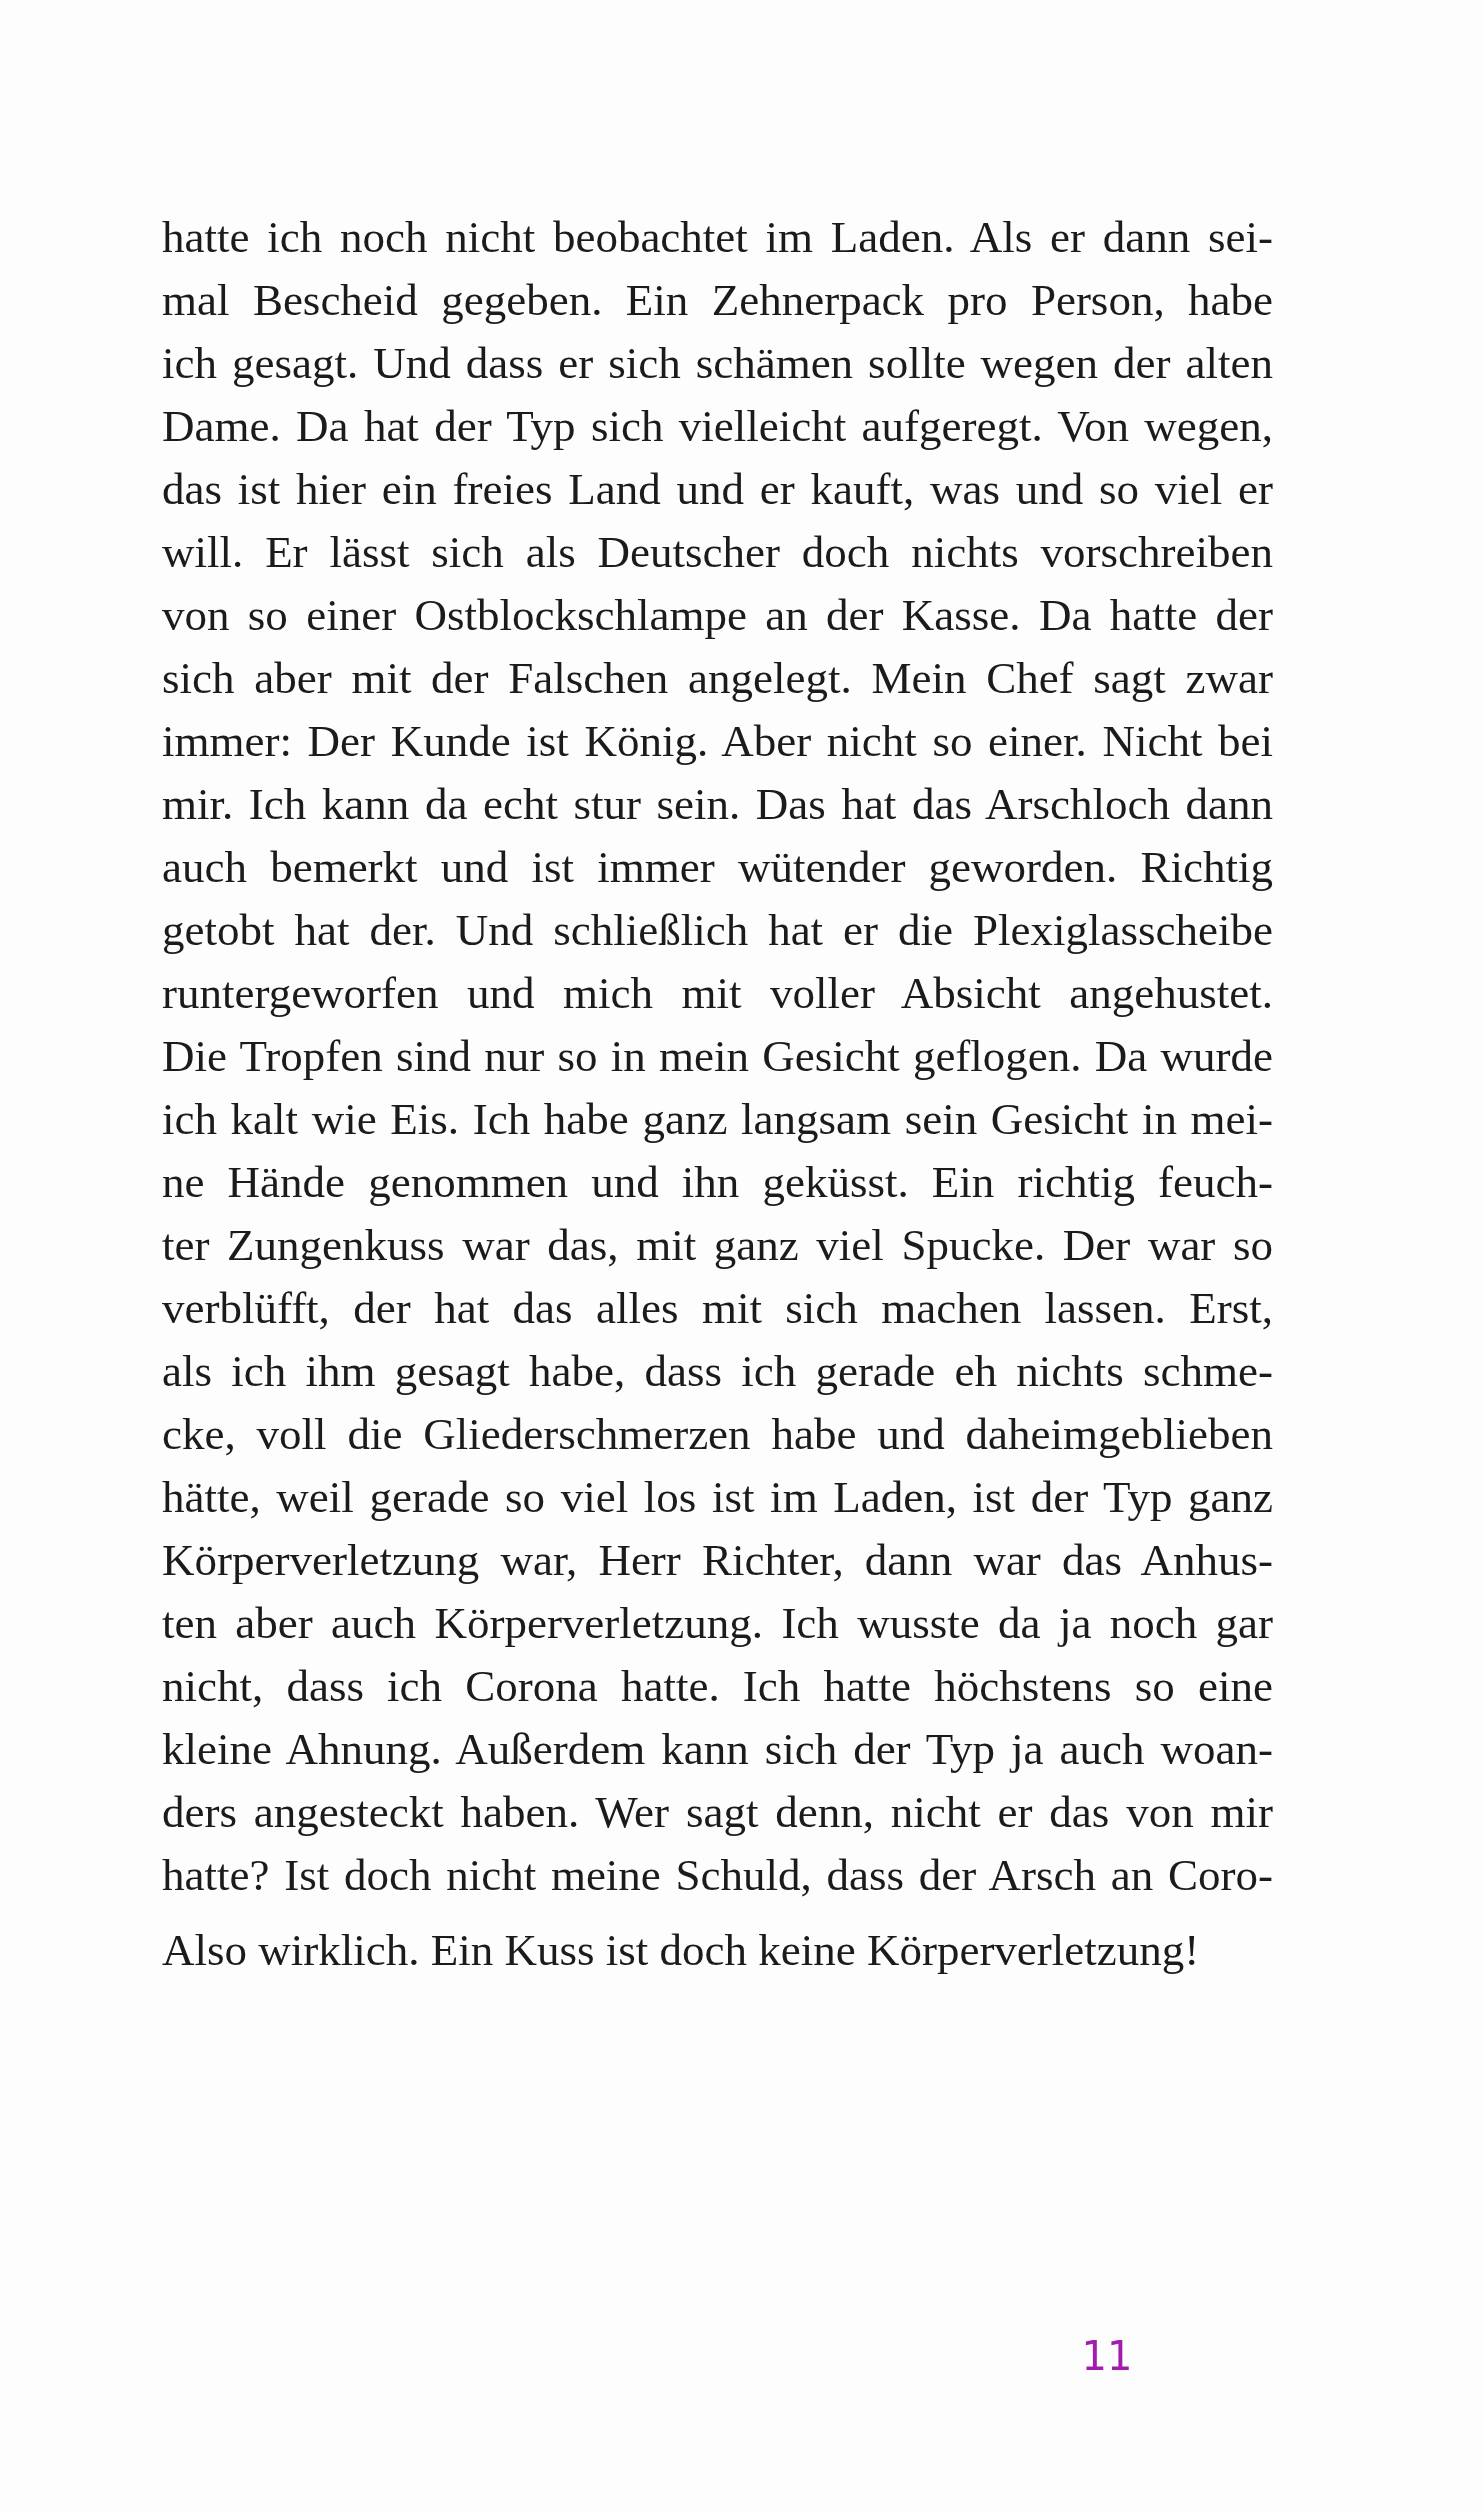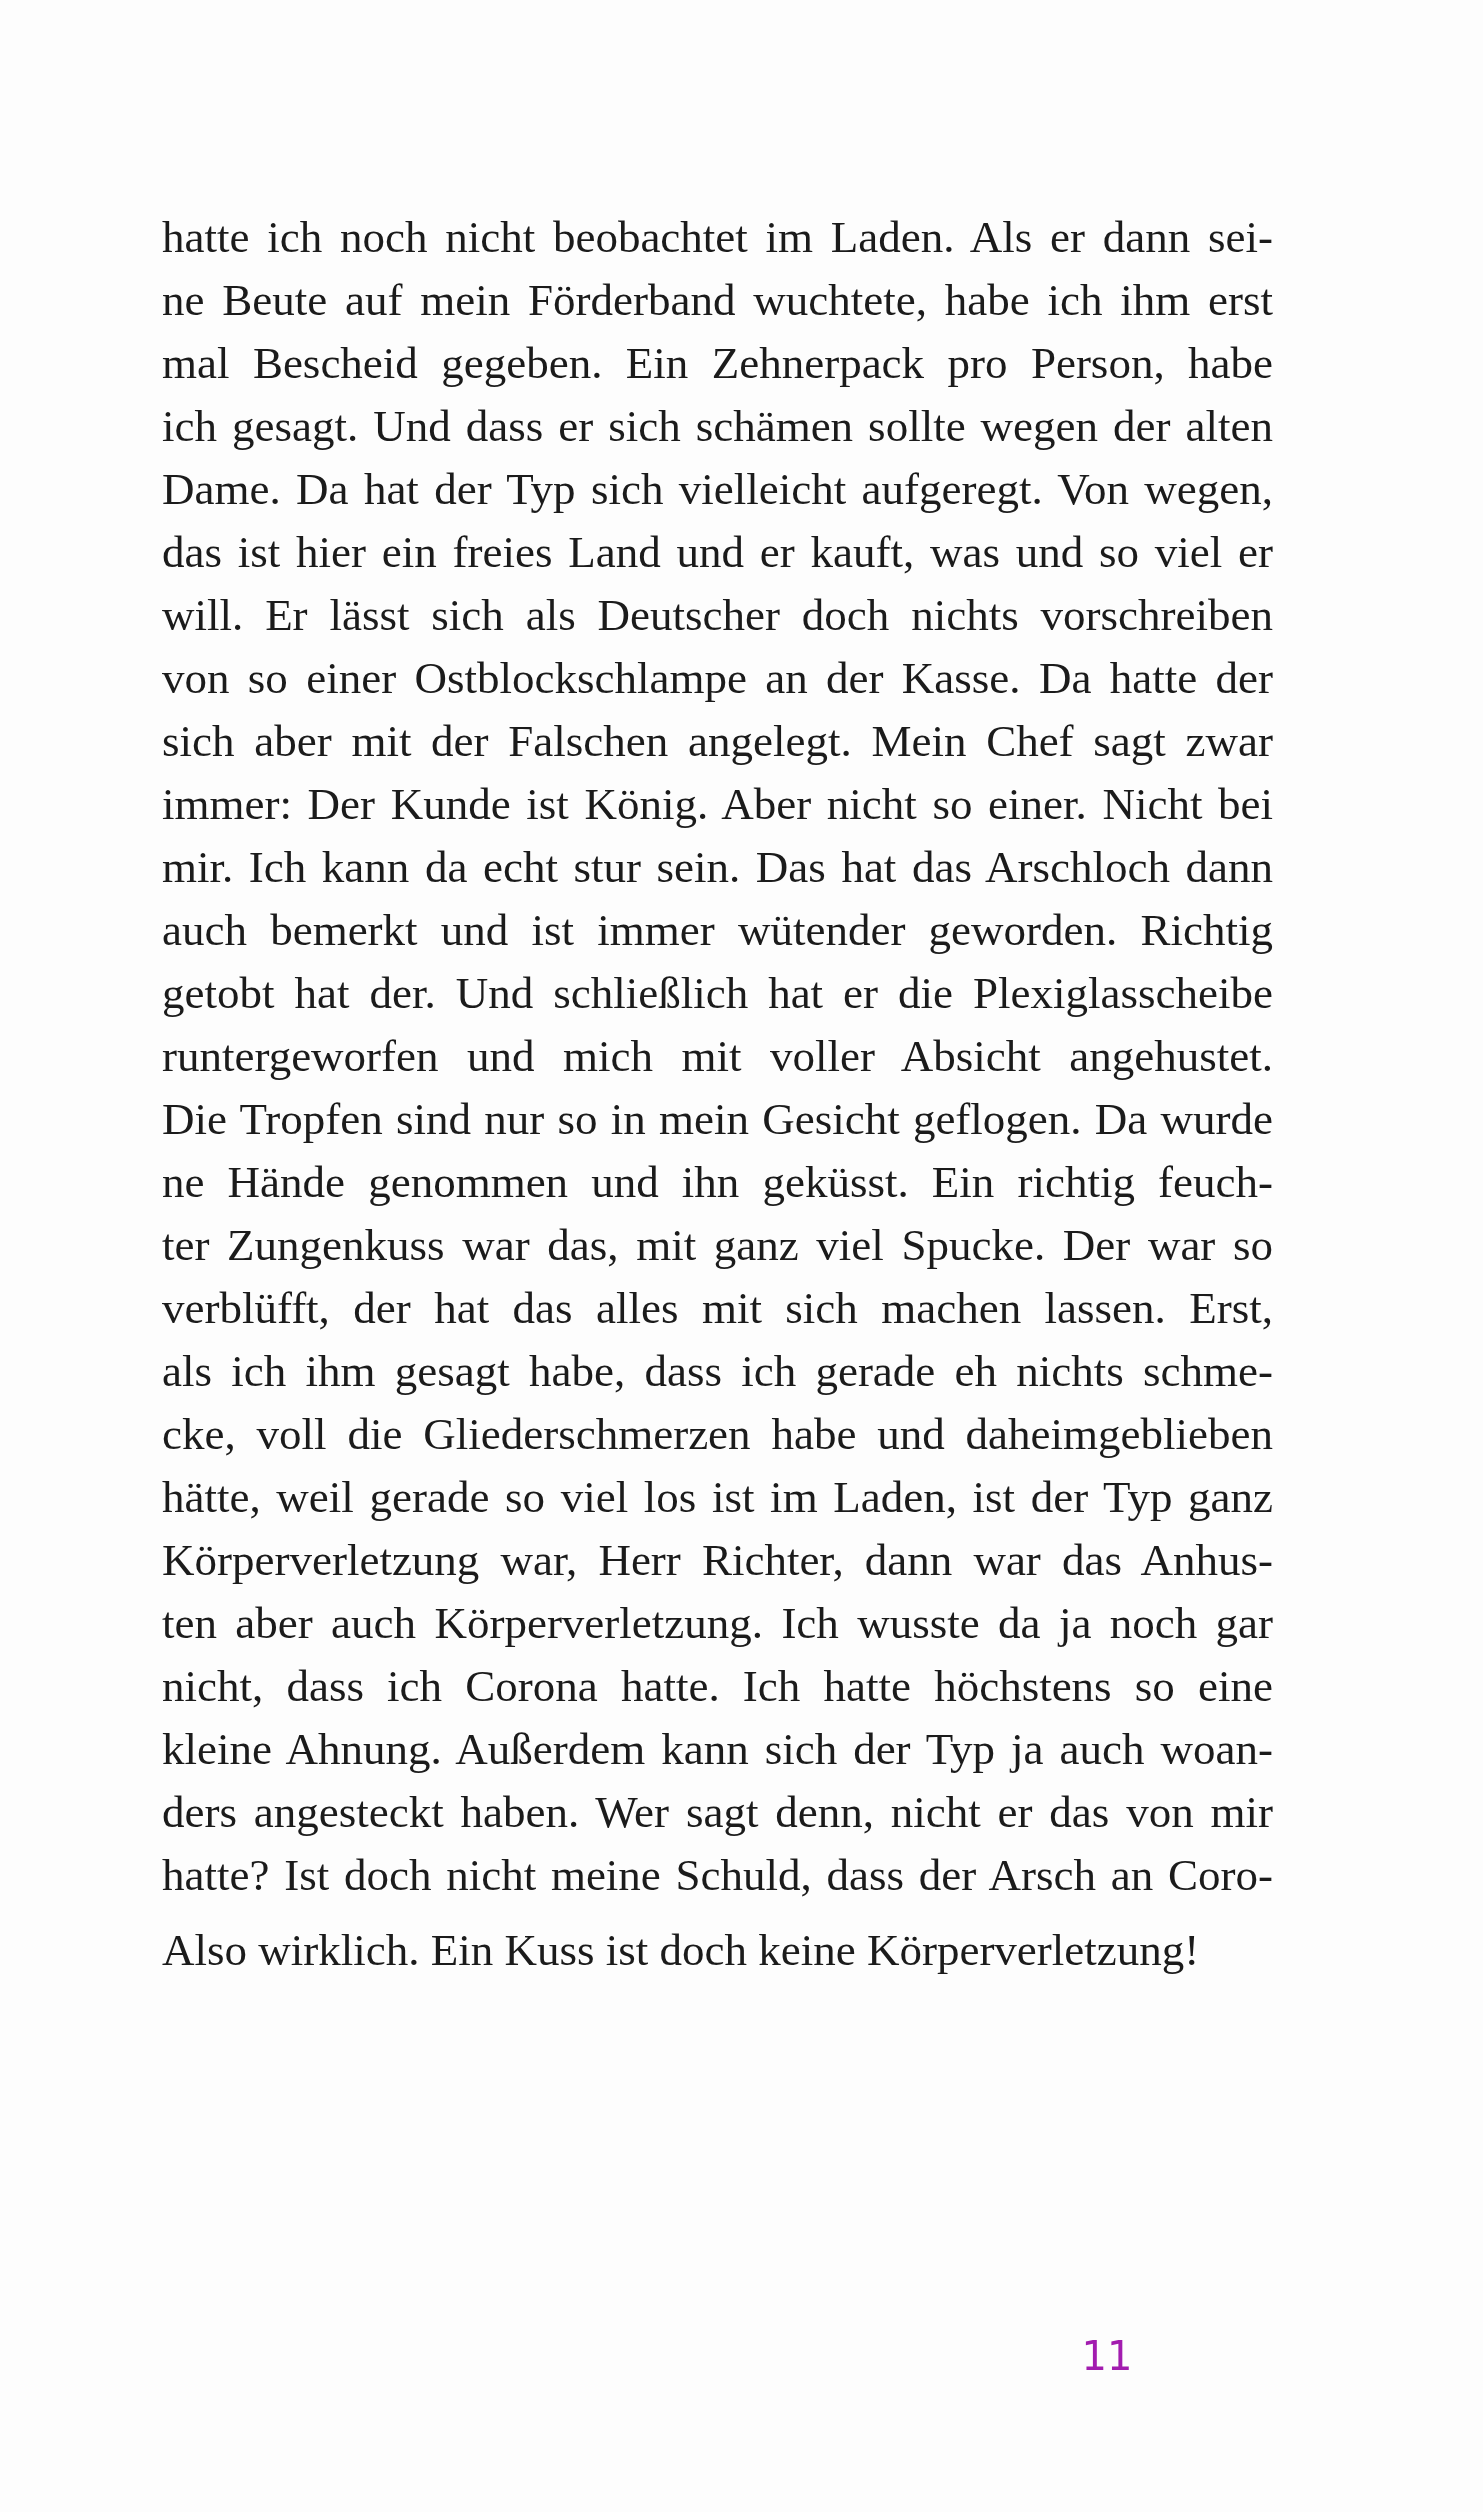--- a/index.html
+++ b/index.html
@@ -47,34 +47,34 @@
     font-size: 40px;
     color: #a21caf;
   }
 </style>
 </head>
 <body style="background: rgb(253, 253, 253);">
 
 <div class="page" style="background: rgb(253, 253, 253);">
   <div class="textblock" style="color: rgb(27, 27, 27);">
       <div class="line">hatte ich noch nicht beobachtet im Laden. Als er dann sei-</div>
-      <div class="line">ne Beute auf mein Förderband wuchtete, habe ich ihm erst</div>
       <div class="line">mal Bescheid gegeben. Ein Zehnerpack pro Person, habe</div>
       <div class="line">ich gesagt. Und dass er sich schämen sollte wegen der alten</div>
       <div class="line">Dame. Da hat der Typ sich vielleicht aufgeregt. Von wegen,</div>
       <div class="line">das ist hier ein freies Land und er kauft, was und so viel er</div>
       <div class="line">will. Er lässt sich als Deutscher doch nichts vorschreiben</div>
       <div class="line">von so einer Ostblockschlampe an der Kasse. Da hatte der</div>
       <div class="line">sich aber mit der Falschen angelegt. Mein Chef sagt zwar</div>
       <div class="line">immer: Der Kunde ist König. Aber nicht so einer. Nicht bei</div>
       <div class="line">mir. Ich kann da echt stur sein. Das hat das Arschloch dann</div>
       <div class="line">auch bemerkt und ist immer wütender geworden. Richtig</div>
       <div class="line">getobt hat der. Und schließlich hat er die Plexiglasscheibe</div>
       <div class="line">runtergeworfen und mich mit voller Absicht angehustet.</div>
       <div class="line">Die Tropfen sind nur so in mein Gesicht geflogen. Da wurde</div>
+      <div class="line">ich kalt wie Eis. Ich habe ganz langsam sein Gesicht in mei-</div>
       <div class="line">ne Hände genommen und ihn geküsst. Ein richtig feuch-</div>
       <div class="line">ter Zungenkuss war das, mit ganz viel Spucke. Der war so</div>
       <div class="line">verblüfft, der hat das alles mit sich machen lassen. Erst,</div>
       <div class="line">als ich ihm gesagt habe, dass ich gerade eh nichts schme-</div>
       <div class="line">cke, voll die Gliederschmerzen habe und daheimgeblieben</div>
       <div class="line">hätte, weil gerade so viel los ist im Laden, ist der Typ ganz</div>
       <div class="line">Körperverletzung war, Herr Richter, dann war das Anhus-</div>
       <div class="line">ten aber auch Körperverletzung. Ich wusste da ja noch gar</div>
       <div class="line">nicht, dass ich Corona hatte. Ich hatte höchstens so eine</div>
       <div class="line">kleine Ahnung. Außerdem kann sich der Typ ja auch woan-</div>

